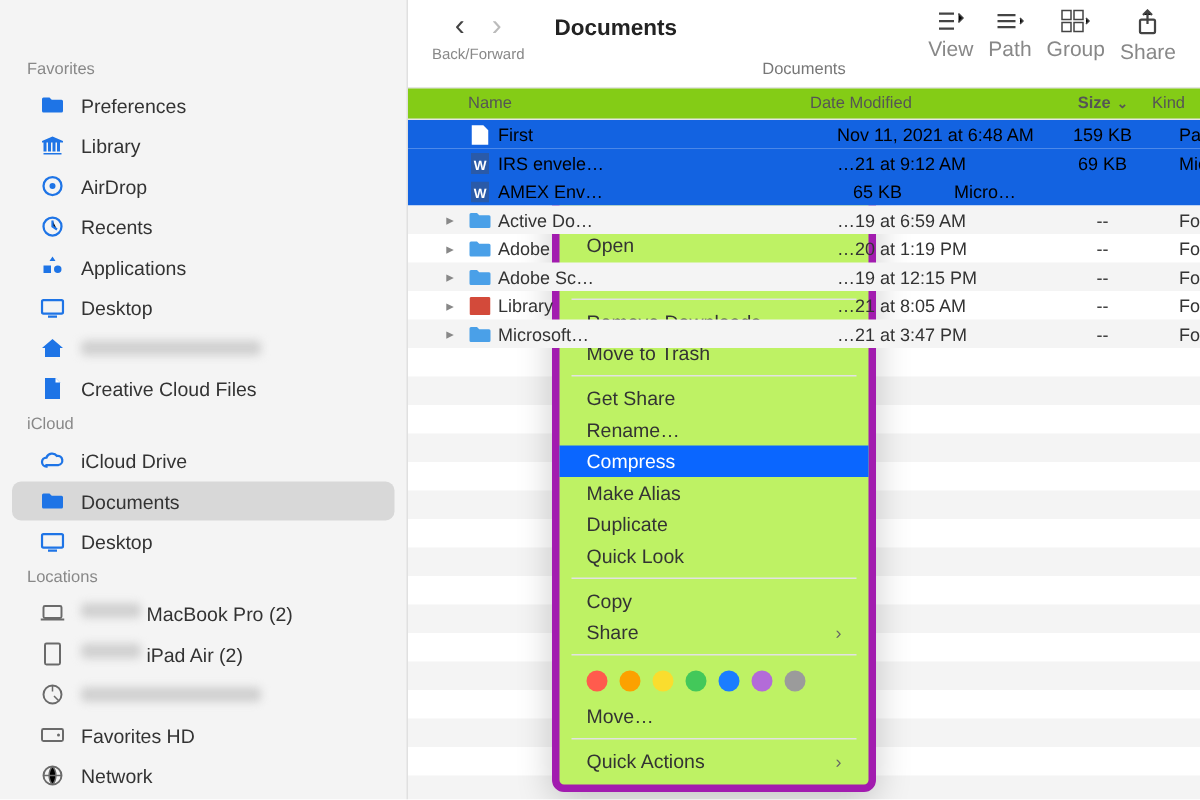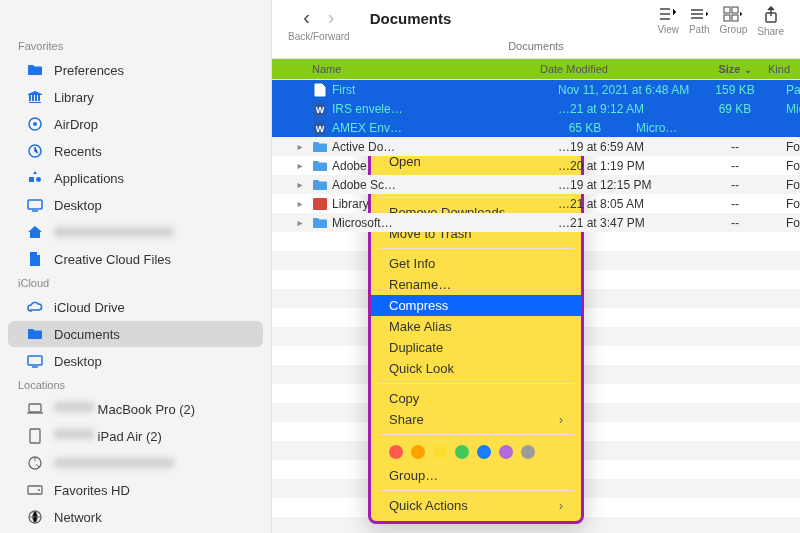--- a/index.html
+++ b/index.html
@@ -19,49 +19,49 @@
 
   .toolbar { position:absolute; top:0; left:272px; right:0; height:58px; display:flex; align-items:flex-start; padding:6px 16px 0 16px; }
   .tb-nav { display:flex; flex-direction:column; align-items:center; margin-right:20px; }
   .tb-nav-arrows { display:flex; gap:18px; font-size:20px; color:#444; }
   .tb-nav-arrows .fwd { color:#bbb; }
   .tb-sub { font-size:10px; color:#888; margin-top:2px; }
   .tb-title { font-size:15px; font-weight:600; color:#222; margin-top:4px; }
   .tb-spacer { flex:1; }
   .tb-btn { display:flex; flex-direction:column; align-items:center; gap:2px; margin-left:10px; color:#444; cursor:default; }
   .tb-btn .ic { font-size:18px; }
-  .tb-btn .lbl { font-size:10px; color:#888; }
+  .tb-btn .lbl { font-size:14px; color:#888; }
   .breadcrumb { position:absolute; top:40px; left:272px; right:0; text-align:center; font-size:11px; color:#777; }
 
   .header-row { position:absolute; top:58px; left:272px; right:0; height:22px; border-top:1px solid #e5e5e5; border-bottom:1px solid #e5e5e5; display:flex; align-items:center; font-size:11px; color:#555; background:#84cc16; }
   .header-row .col { padding:0 8px; }
   .col-name { width:260px; padding-left:40px !important; }
   .col-date { width:150px; }
   .col-size { width:78px; text-align:right; font-weight:600; }
   .col-kind { flex:1; }
   .sort-ind { font-size:9px; color:#555; margin-left:4px; }
 
   .files { position:absolute; top:80px; left:272px; right:0; bottom:0; overflow:hidden; }
   .row { display:flex; align-items:center; height:19px; font-size:12px; position:relative; }
   .row.stripe { background:#f4f4f4; }
-  .row.sel { background:#1363e1; color:#5eead4; }
+  .row.sel { background:#1363e1; color:#000000; }
   .row .disc { width:16px; text-align:center; font-size:10px; color:#888; margin-left:6px; }
   .row.sel .disc { color:#cde0ff; }
   .row .ficon { width:16px; height:14px; margin:0 4px; display:flex; align-items:center; justify-content:center; font-size:12px; }
   .row .fname { width:218px; white-space:nowrap; overflow:hidden; text-overflow:ellipsis; }
   .row .fdate { width:150px; padding-left:8px; white-space:nowrap; }
   .row .fsize { width:78px; text-align:center; padding-right:8px; }
   .row .fkind { flex:1; padding-left:8px; white-space:nowrap; overflow:hidden; }
   .row .indent { width:14px; }
 
   .empty-stripes { position:absolute; left:0; right:0; }
   .empty-stripes .s { height:19px; }
   .empty-stripes .s.stripe { background:#f4f4f4; }
 
-  .ctx { position:absolute; top:107px; left:368px; width:216px; background:#fde047; border:3px solid #a21caf; border-radius:8px; box-shadow:0 6px 24px rgba(0,0,0,.2); padding:5px 0; font-size:13px; }
+  .ctx { position:absolute; top:107px; left:368px; width:216px; background:#bef264; border:5px solid #a21caf; border-radius:8px; box-shadow:0 6px 24px rgba(0,0,0,.2); padding:5px 0; font-size:13px; }
   .ctx-item { padding:3px 18px; display:flex; align-items:center; justify-content:space-between; cursor:default; }
   .ctx-item.hover { background:#0a66ff; color:#fff; }
   .ctx-sep { height:1px; background:#e2e2e2; margin:4px 8px; }
   .ctx-chev { font-size:12px; color:#666; }
   .ctx-tags { display:flex; gap:8px; padding:6px 18px; }
   .ctx-tags span { width:14px; height:14px; border-radius:50%; display:block; }
 
   svg { display:block; }
 </style>
 </head>
@@ -418,21 +418,21 @@
     </div>
     <div class="ctx-sep"></div>
     <div class="ctx-item">
       <span>Remove Downloads</span>
     </div>
     <div class="ctx-item">
       <span>Move to Trash</span>
     </div>
     <div class="ctx-sep"></div>
     <div class="ctx-item">
-      <span>Get Info</span>
+      <span>Get Share</span>
     </div>
     <div class="ctx-item">
       <span>Rename…</span>
     </div>
     <div class="ctx-item hover">
       <span>Compress</span>
     </div>
     <div class="ctx-item">
       <span>Make Alias</span>
     </div>
@@ -454,20 +454,20 @@
     <div class="ctx-tags">
       <span style="background: rgb(255, 91, 77);"></span>
       <span style="background: rgb(252, 161, 0);"></span>
       <span style="background: rgb(250, 221, 46);"></span>
       <span style="background: rgb(67, 200, 90);"></span>
       <span style="background: rgb(26, 125, 255);"></span>
       <span style="background: rgb(179, 107, 216);"></span>
       <span style="background: rgb(155, 155, 155);"></span>
     </div>
     <div class="ctx-item">
-      <span>Group…</span>
+      <span>Move…</span>
     </div>
     <div class="ctx-sep"></div>
     <div class="ctx-item">
       <span>Quick Actions</span>
       <span class="ctx-chev">›</span>
     </div>
   </div>
 
 </body></html>

